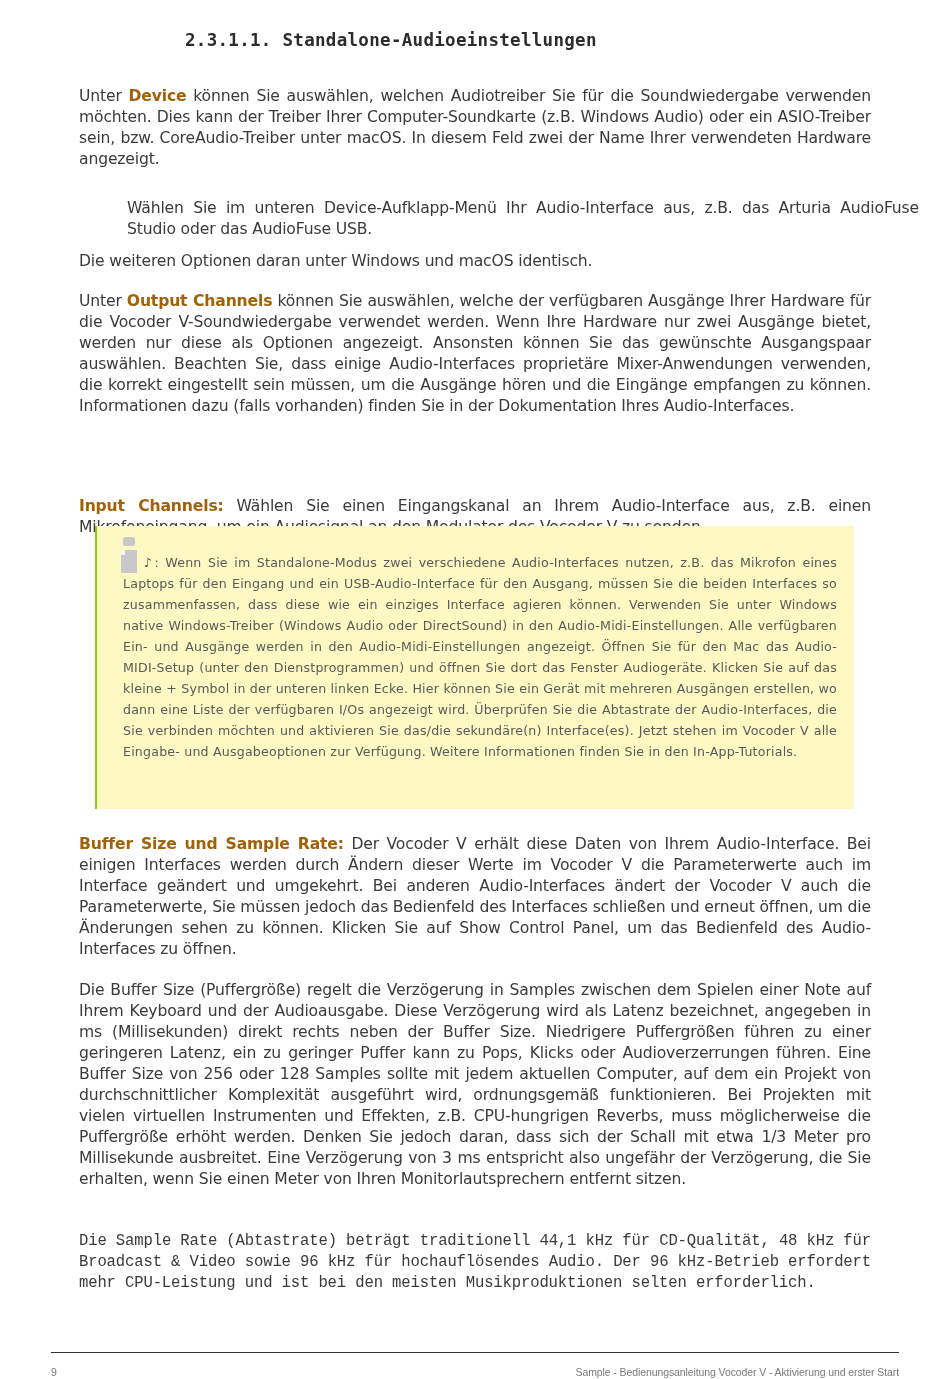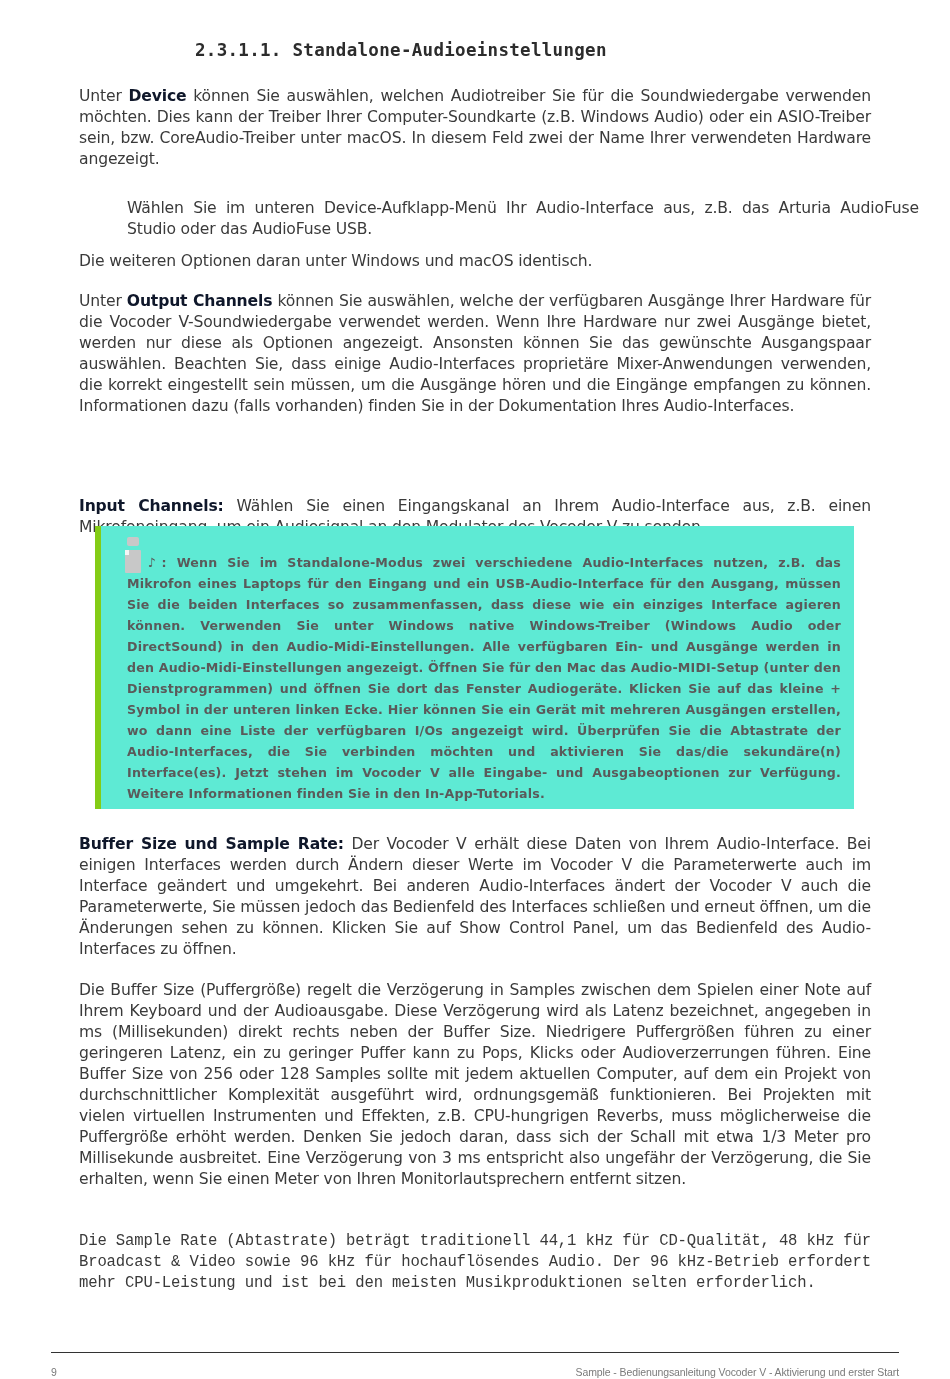--- a/index.html
+++ b/index.html
@@ -17,47 +17,46 @@
     }
     .heading {
       position: absolute;
       left: 181px;
       top: 26px;
       font-family: "DejaVu Sans Mono", monospace;
       font-weight: bold;
       font-size: 17.5px;
       letter-spacing: 0.3px;
       color: #2c2c2c;
-      margin: 14px;
+      margin: 4px;
     }
     .body-para {
       position: absolute;
       left: 79px;
       width: 792px;
       margin: 0;
       font-size: 15.6px;
       line-height: 21px;
       text-align: justify;
       color: #3a3a3a;
       letter-spacing: -0.15px;
     }
     .body-para b {
       font-weight: bold;
-      color: #0f172a;
+      color: #a16207;
     }
     .info-box {
       position: absolute;
       left: 95px;
       top: 526px;
       width: 759px;
       height: 283px;
-      background: #5eead4;
-      border-left: 6px solid #84cc16;
+      background: #fef9c3;
+      border-left: 2px solid #84cc16;
       box-sizing: border-box;
-      font-weight: bold;
     }
     .info-icon {
       position: absolute;
       left: 24px;
       top: 11px;
       width: 16px;
       height: 38px;
     }
     .info-icon .dot {
       position: absolute;

